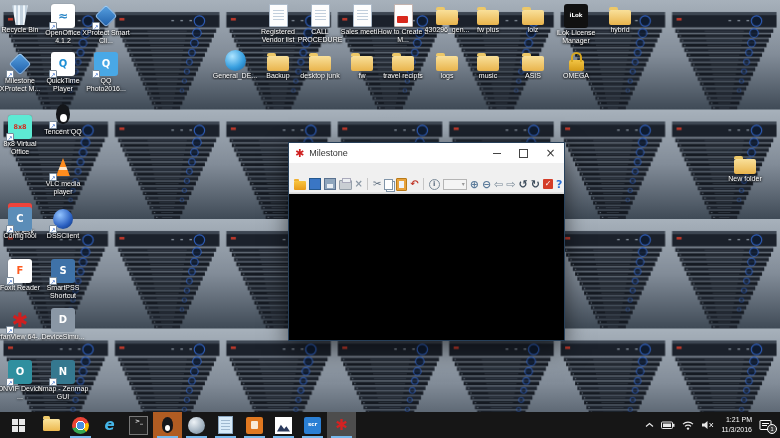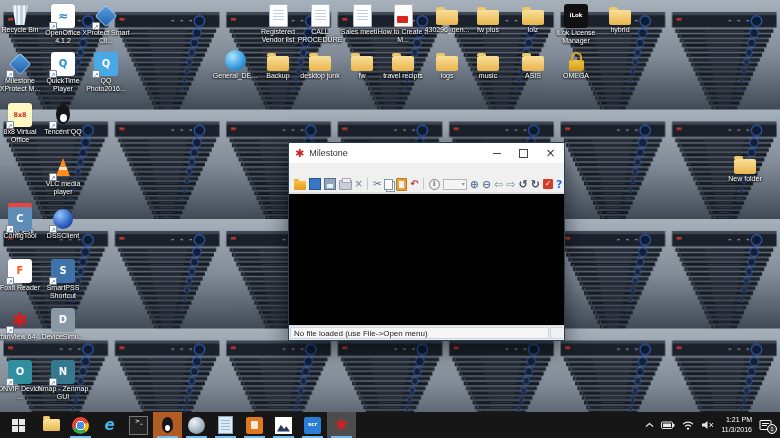--- a/index.html
+++ b/index.html
@@ -274,21 +274,21 @@
     <span class="dlabel" data-name="desktop-icon-label">QuickTime Player</span>
   </div>
     <div class="dicon" data-name="desktop-icon" data-shortcut="1" style="left: 106px; top: 52px;">
     <span class="ic" data-icon="qqphoto-icon" data-name="qqphoto-icon" style="background: rgb(73, 168, 230);">
         <span class="glyph" data-name="icon-glyph" style="color: rgb(255, 255, 255);">Q</span>
         <span class="sc" data-name="shortcut-arrow-icon"></span>
       </span>
     <span class="dlabel" data-name="desktop-icon-label">QQ Photo2016...</span>
   </div>
     <div class="dicon" data-name="desktop-icon" data-shortcut="1" style="left: 20px; top: 103px;">
-    <span class="ic" data-icon="8x8-virtual-office-icon" data-name="8x8-virtual-office-icon" style="background: #fef9c3;">
+    <span class="ic" data-icon="8x8-virtual-office-icon" data-name="8x8-virtual-office-icon" style="background: #5eead4; margin-top: 12px;">
         <span class="glyph" data-name="icon-glyph" style="color: rgb(212, 43, 30);">8x8</span>
         <span class="sc" data-name="shortcut-arrow-icon"></span>
       </span>
     <span class="dlabel" data-name="desktop-icon-label">8x8 Virtual Office</span>
   </div>
     <div class="dicon" data-name="desktop-icon" data-shortcut="1" style="left: 63px; top: 103px;">
     <span class="ic" data-icon="tencent-qq-icon" data-name="tencent-qq-icon">
         <span class="glyph" data-name="icon-glyph"></span>
         <span class="sc" data-name="shortcut-arrow-icon"></span>
       </span>
@@ -553,24 +553,20 @@
         <span class="tbi-g glyph" data-icon="rotate-right-icon" data-name="rotate-right-icon" style="color: rgb(58, 74, 90);">↻</span>
       </span>
       <span class="tbi" data-name="toolbar-button">
         <span class="tbi-g glyph" data-icon="batch-icon" data-name="batch-icon" style="color: rgb(255, 255, 255);">✓</span>
       </span>
       <span class="tbi" data-name="toolbar-button">
         <span class="tbi-g glyph" data-icon="help-icon" data-name="help-icon" style="color: rgb(42, 111, 212);">?</span>
       </span>
     </div>
   <div class="canvas" data-name="image-canvas"></div>
-  <div class="statusbar" data-name="statusbar">
-    <span class="status-seg" data-name="status-text">No file loaded (use File-&gt;Open menu)</span>
-    <span class="status-grip" data-name="resize-grip"></span>
-  </div>
 </div>
 
 <div id="taskbar" data-name="taskbar">
   <div id="taskbar-items">
 
   <button class="tbtn" data-name="start-button">
         <span class="tb-ic" data-icon="windows-start-icon" data-name="windows-start-icon">
           <span class="glyph"></span>
         </span>
       </button>

